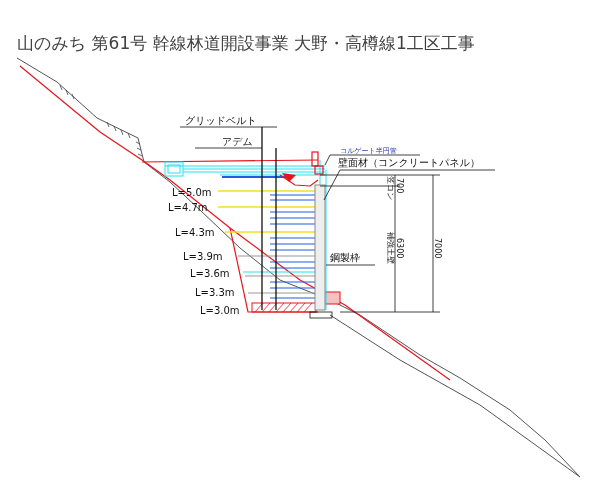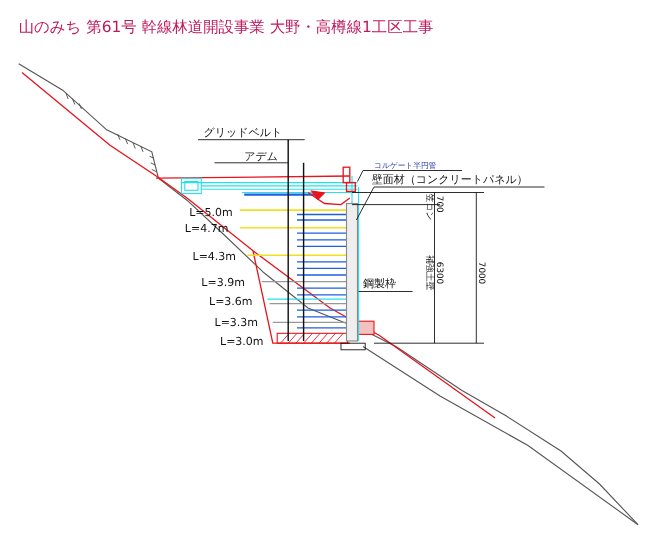--- a/index.html
+++ b/index.html
@@ -1,17 +1,17 @@
 <!DOCTYPE html>
 <html><head>
 <meta charset="utf-8">
 <style>
   html, body { margin: 0; padding: 0; background: #ffffff; }
   body { width: 600px; height: 500px; position: relative; overflow: hidden; font-family: "DejaVu Sans", sans-serif; }
-  .title { position: absolute; left: 17px; top: 16px; font-size: 14px; color: #be185d; letter-spacing: 0px; white-space: nowrap; }
+  .title { position: absolute; left: 17px; top: 32px; font-size: 17px; color: #404040; letter-spacing: 0px; white-space: nowrap; }
   svg { position: absolute; left: 0; top: 0; }
   .lbl { font-family: "DejaVu Sans", sans-serif; font-size: 10px; fill: #111; }
   .lbl-s { font-family: "DejaVu Sans", sans-serif; font-size: 8px; fill: #111; }
   .lbl-b { font-family: "DejaVu Sans", sans-serif; font-size: 7px; fill: #2233aa; }
 </style>
 </head>
 <body>
 
 <div class="title">山のみち 第61号 幹線林道開設事業 大野・高樽線1工区工事</div>
 

